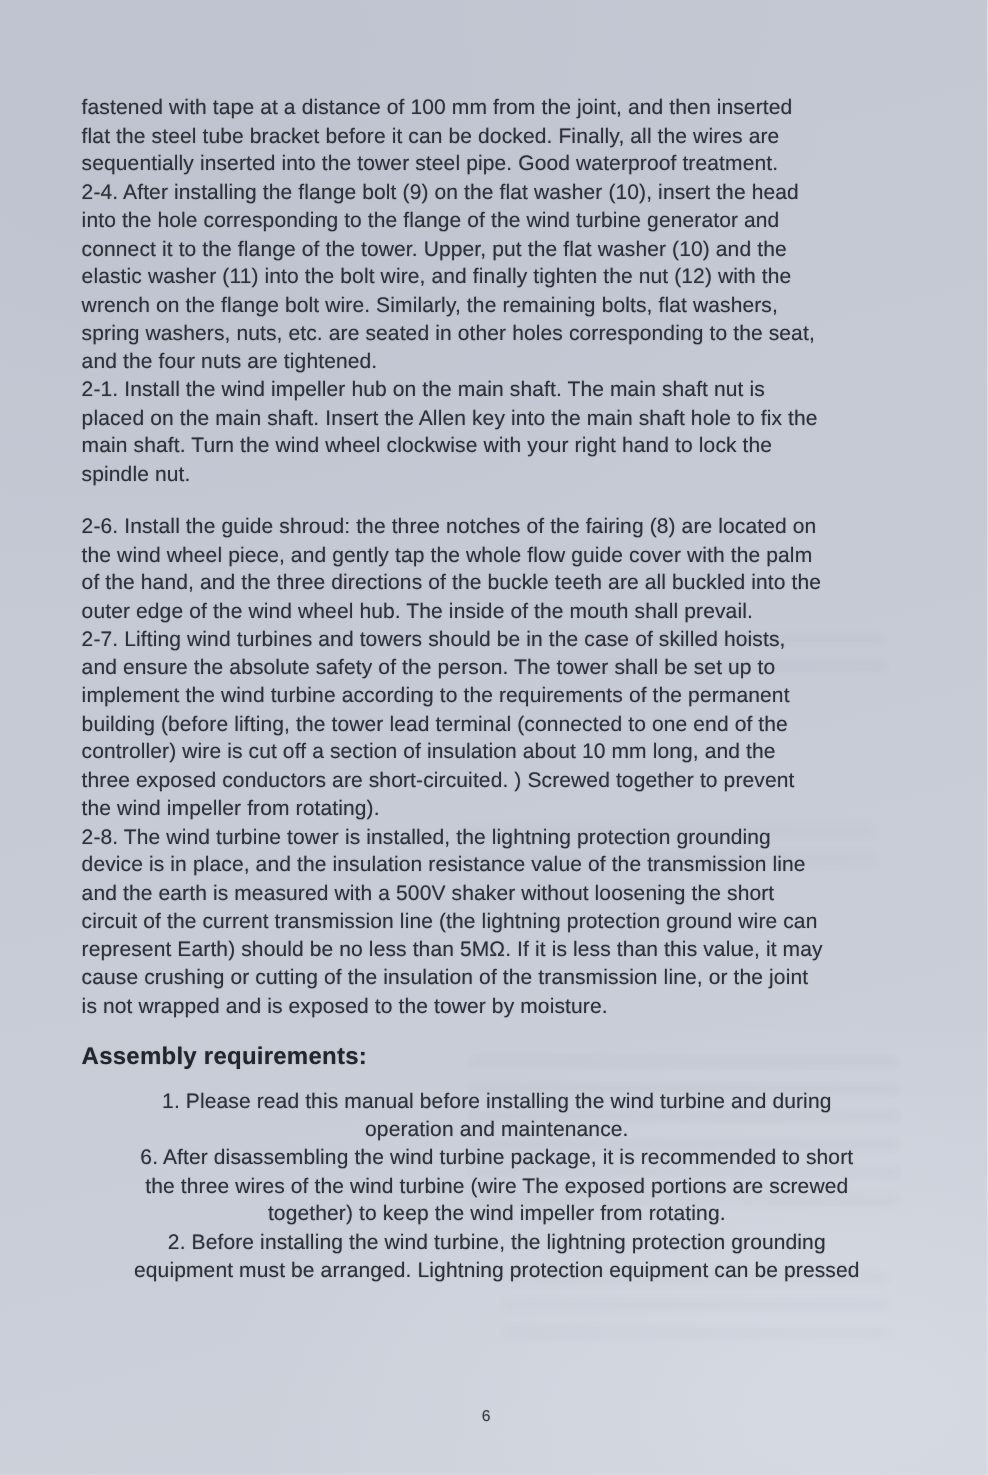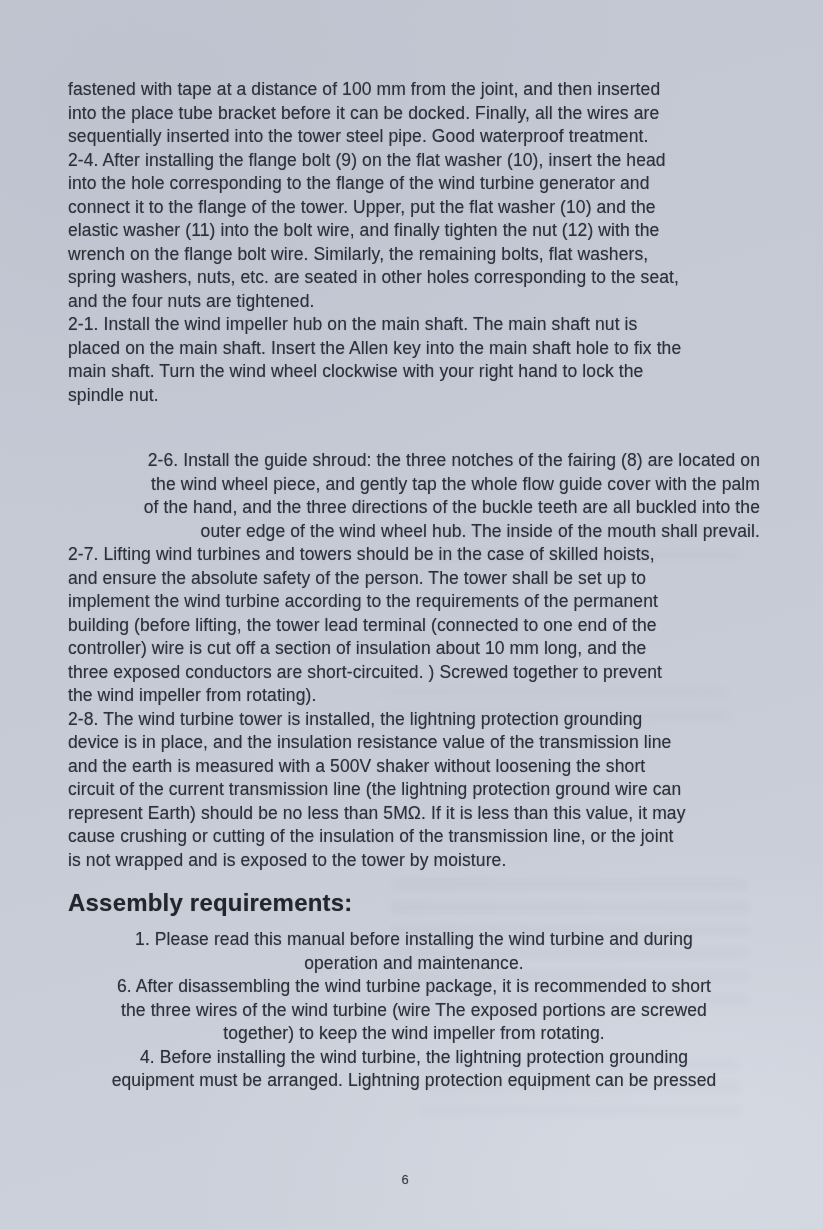--- a/index.html
+++ b/index.html
@@ -31,26 +31,25 @@
     line-height: 23.5px;
     letter-spacing: 0.1px;
     text-shadow: 0 0 1px rgba(46, 49, 58, 0.45);
     filter: blur(0.22px);
   }
   .para {
     margin: 0;
     white-space: pre-line;
   }
   .para.gap-before {
-    margin-top: 42px;
-    text-align: right;
+    margin-top: 20px;
   }
   .section-heading {
     margin: 17px 0 11px 0;
-    font-size: 24px;
+    font-size: 20px;
     line-height: 28px;
     font-weight: bold;
     color: #23262d;
     letter-spacing: 0.2px;
     white-space: pre-line;
   }
   .req-item {
     margin: 0;
     white-space: pre-line;
     text-align: center;
@@ -90,21 +89,21 @@
 <div class="scan-page">
 
   <div class="smudge smudge-1"></div>
   <div class="smudge smudge-2"></div>
   <div class="smudge smudge-3"></div>
   <div class="smudge smudge-4"></div>
 
   <div class="text-column">
 
     <p class="para">fastened with tape at a distance of 100 mm from the joint, and then inserted
-into the place tube bracket before it can be docked. Finally, all the wires are
+flat the steel tube bracket before it can be docked. Finally, all the wires are
 sequentially inserted into the tower steel pipe. Good waterproof treatment.</p>
 
     <p class="para">2-4. After installing the flange bolt (9) on the flat washer (10), insert the head
 into the hole corresponding to the flange of the wind turbine generator and
 connect it to the flange of the tower. Upper, put the flat washer (10) and the
 elastic washer (11) into the bolt wire, and finally tighten the nut (12) with the
 wrench on the flange bolt wire. Similarly, the remaining bolts, flat washers,
 spring washers, nuts, etc. are seated in other holes corresponding to the seat,
 and the four nuts are tightened.</p>
 
@@ -137,20 +136,20 @@
     <h2 class="section-heading">Assembly requirements:</h2>
 
     <p class="req-item">1. Please read this manual before installing the wind turbine and during
 operation and maintenance.</p>
 
 
     <p class="req-item">6. After disassembling the wind turbine package, it is recommended to short
 the three wires of the wind turbine (wire The exposed portions are screwed
 together) to keep the wind impeller from rotating.</p>
 
-    <p class="req-item">4. Before installing the wind turbine, the lightning protection grounding
+    <p class="req-item">2. Before installing the wind turbine, the lightning protection grounding
 equipment must be arranged. Lightning protection equipment can be pressed</p>
 
   </div>
 
   <div class="page-number">6</div>
 
 </div>
 
 </body></html>

